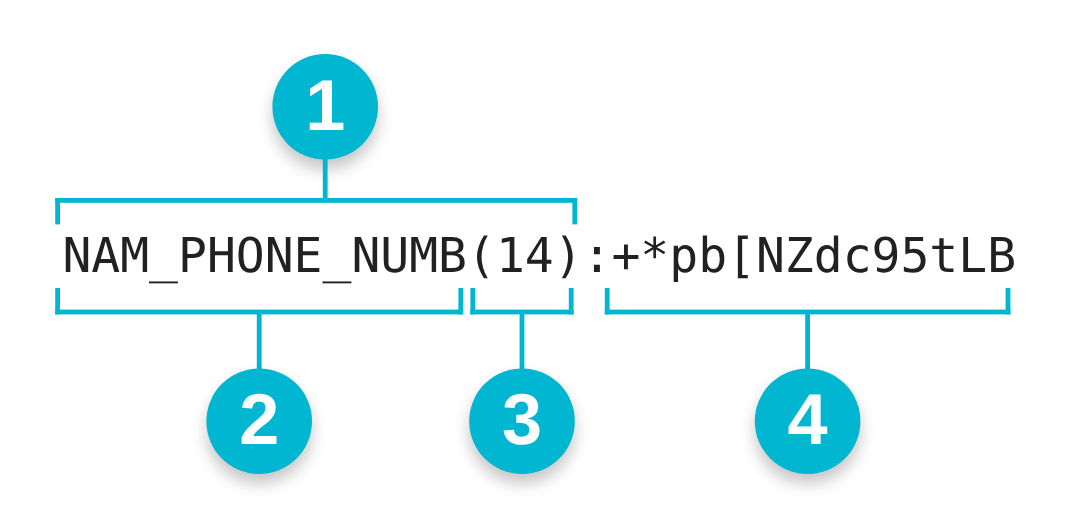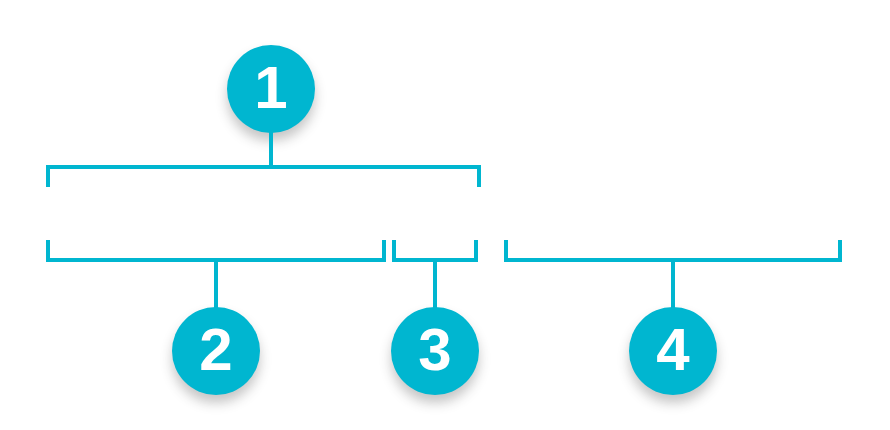--- a/index.html
+++ b/index.html
@@ -69,20 +69,21 @@
 <body>
 
 <div class="stage">
 
   <div class="badge badge1">
     <span>1</span>
   </div>
   <div class="vline conn1"></div>
   <div class="bracket open-down br1"></div>
 
+  <div class="code">NAM_PHONE_NUMB(14):+*pb[NZdc95tLB</div>
 
   <div class="bracket open-up br2"></div>
   <div class="vline conn2"></div>
   <div class="badge badge2">
     <span>2</span>
   </div>
 
   <div class="bracket open-up br3"></div>
   <div class="vline conn3"></div>
   <div class="badge badge3">

